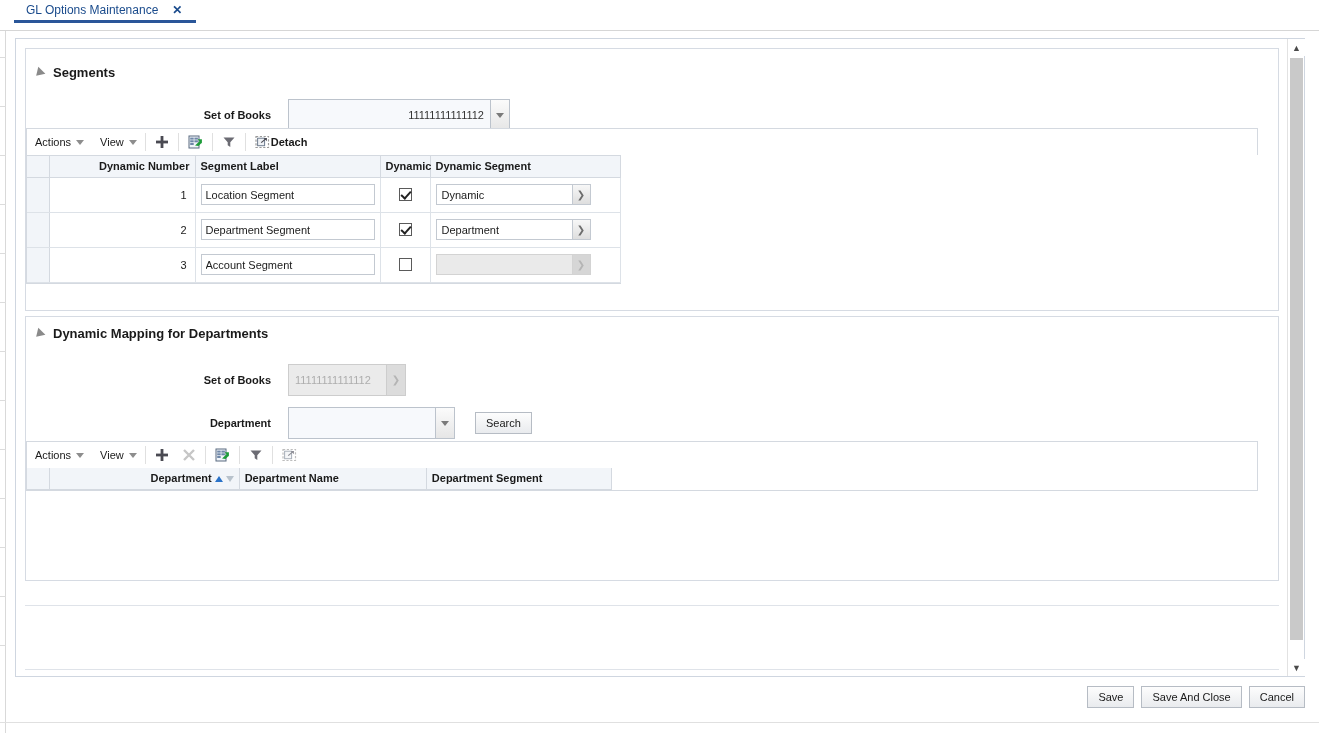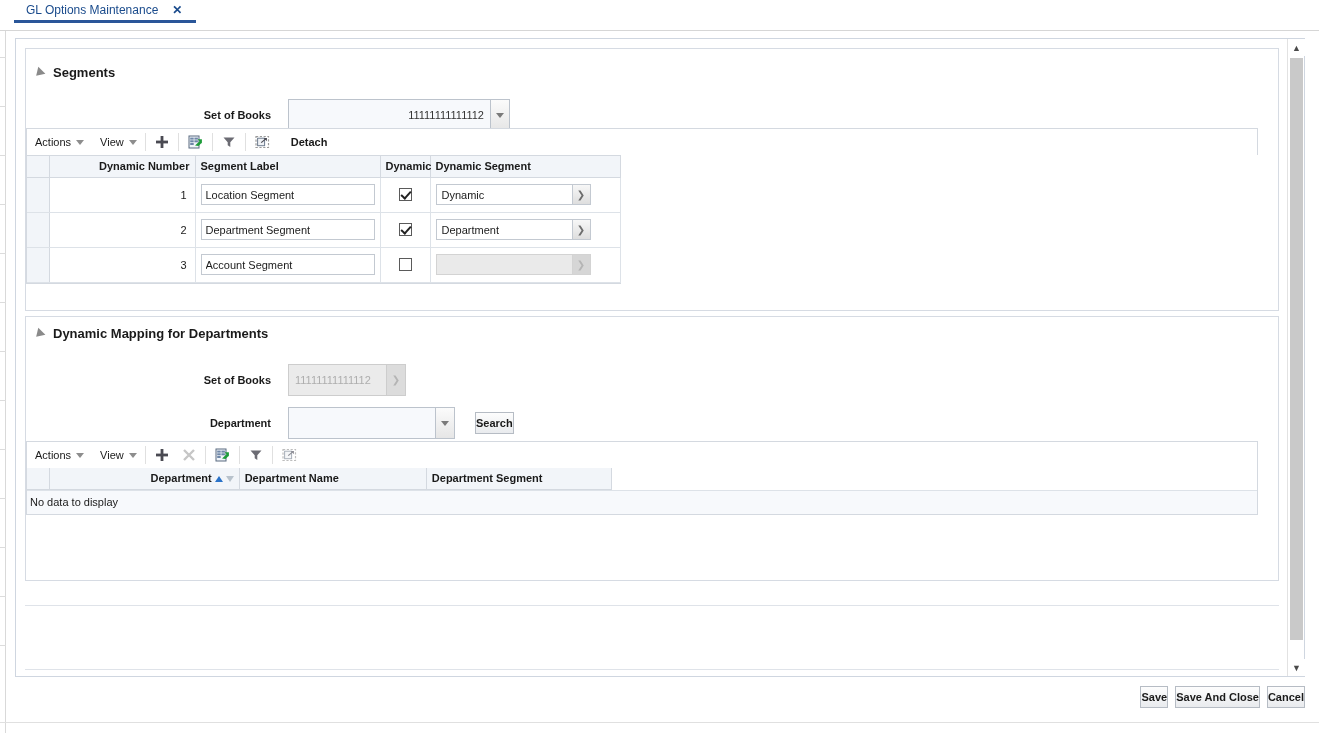--- a/index.html
+++ b/index.html
@@ -148,24 +148,24 @@
     border-left: 4px solid transparent;
     border-right: 4px solid transparent;
     border-top: 5px solid #7a7a7a;
   }
   .chev-dn {
     font-size: 10px; color: #6d6d6d; line-height: 1;
   }
   .chev-dn.light { color: #b4b4b4; }
 
   .btn-std {
-    height: 22px; padding: 0 0;
+    height: 22px; padding: 0 10px;
     border: 1px solid #b6bcc4;
     background: linear-gradient(#fdfdfd,#e9ebee);
-    font-size: 11px; font-weight: bold; color: #1a1a1a;
+    font-size: 11px; font-weight: normal; color: #1a1a1a;
     display: inline-flex; align-items: center; justify-content: center;
     cursor: pointer; white-space: nowrap;
   }
 
   
   .grid-wrap { position: absolute; }
   .toolbar {
     display: flex; align-items: stretch;
     height: 27px;
     border: 1px solid #d4d9e0;
@@ -178,21 +178,21 @@
     white-space: nowrap;
   }
   .tb-menu .mcaret {
     width: 0; height: 0;
     border-left: 4px solid transparent;
     border-right: 4px solid transparent;
     border-top: 5px solid #8d8d8d;
   }
   .tb-div { width: 1px; background: #e0e0e0; margin: 4px 0; }
   .tb-btn {
-    display: flex; align-items: center; gap: 21px;
+    display: flex; align-items: center; gap: 1px;
     padding: 0 9px; cursor: pointer;
   }
   .tb-btn .lbl { font-size: 11px; font-weight: bold; color: #1a1a1a; }
   .tb-fill { flex: 1; }
 
   .ico { display: block; }
 
   
   .grid { border: 1px solid #d4d9e0; background: #fff; }
   table.g { border-collapse: collapse; table-layout: fixed; }
@@ -555,21 +555,20 @@
               <tr>
                 <th class="rowhdr"></th>
                 <th class="num">
                   <span>Department</span><span class="sort-asc"></span><span class="sort-dsc"></span>
                 </th>
                 <th>Department Name</th>
                 <th>Department Segment</th>
               </tr>
             </thead>
           </table>
-          <div class="nodata">No data to display</div>
         </div>
       </div>
     </div>
 
     <div class="panel-sep" style="top:566px;"></div>
 
 
     <div class="panel-sep" style="top:630px;"></div>
 
   </div>

